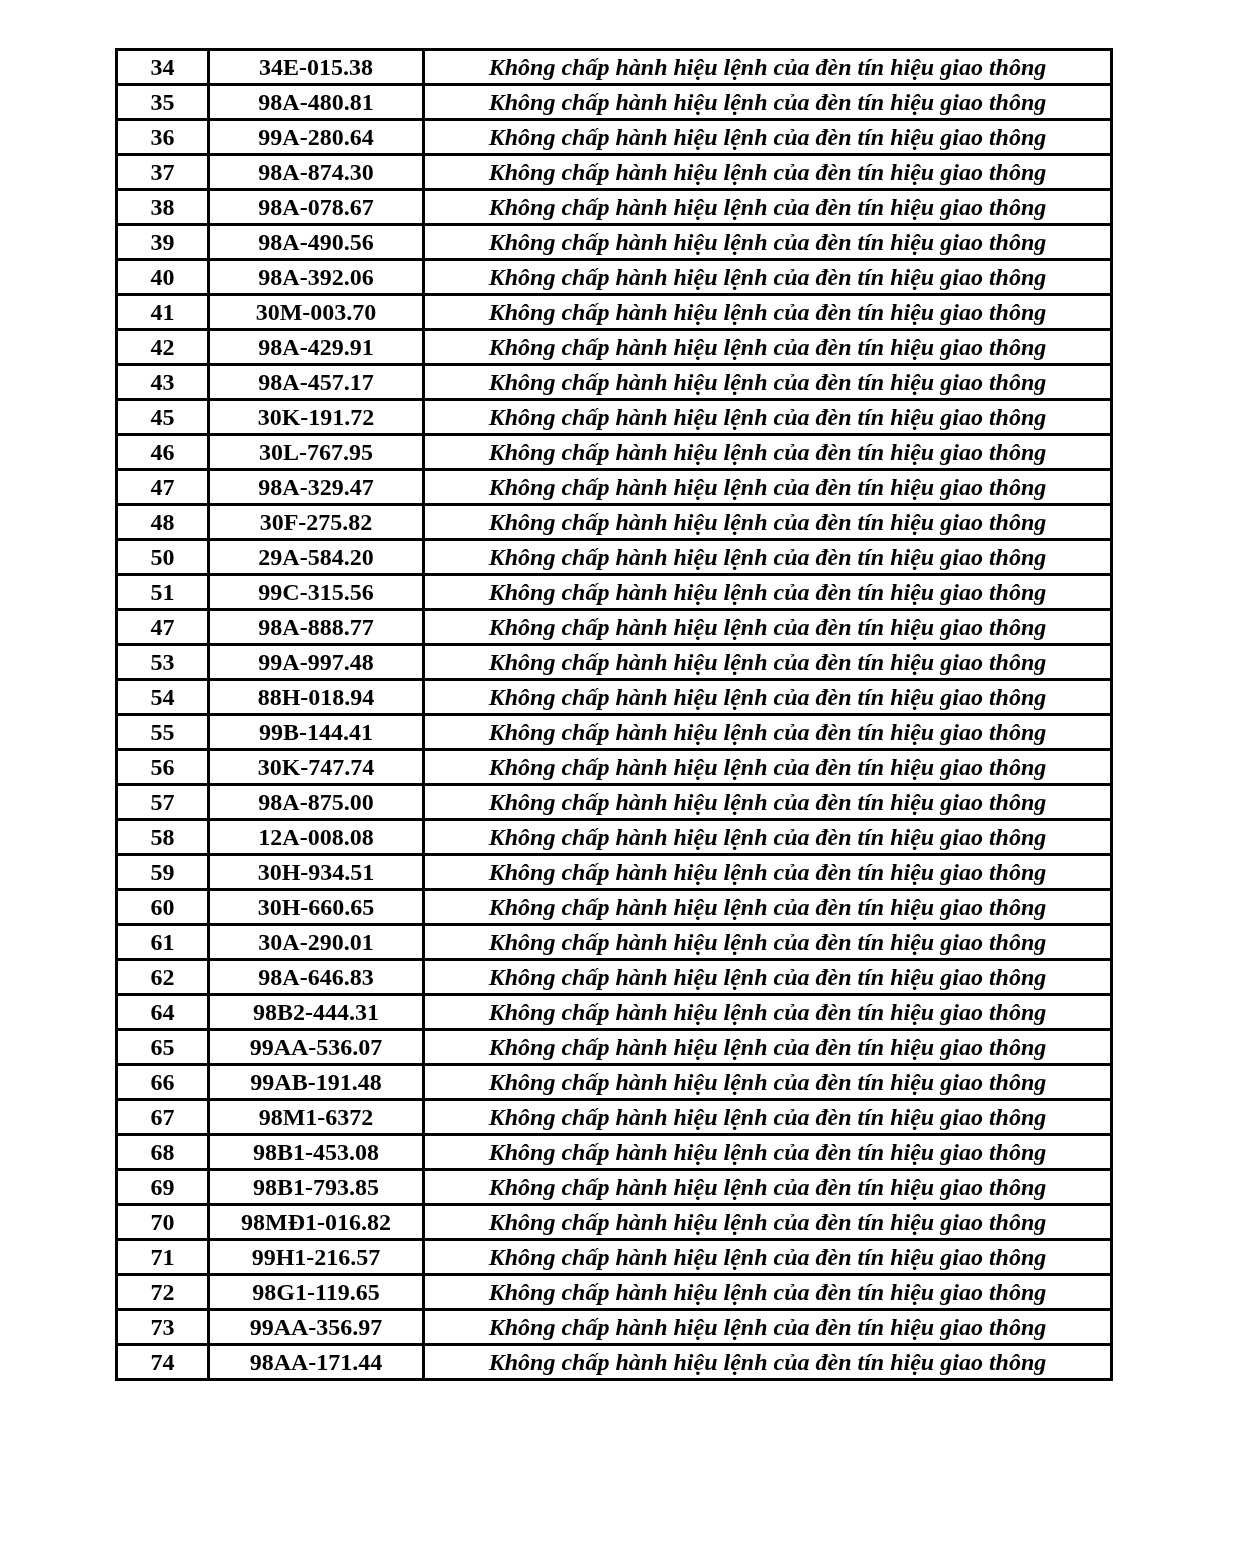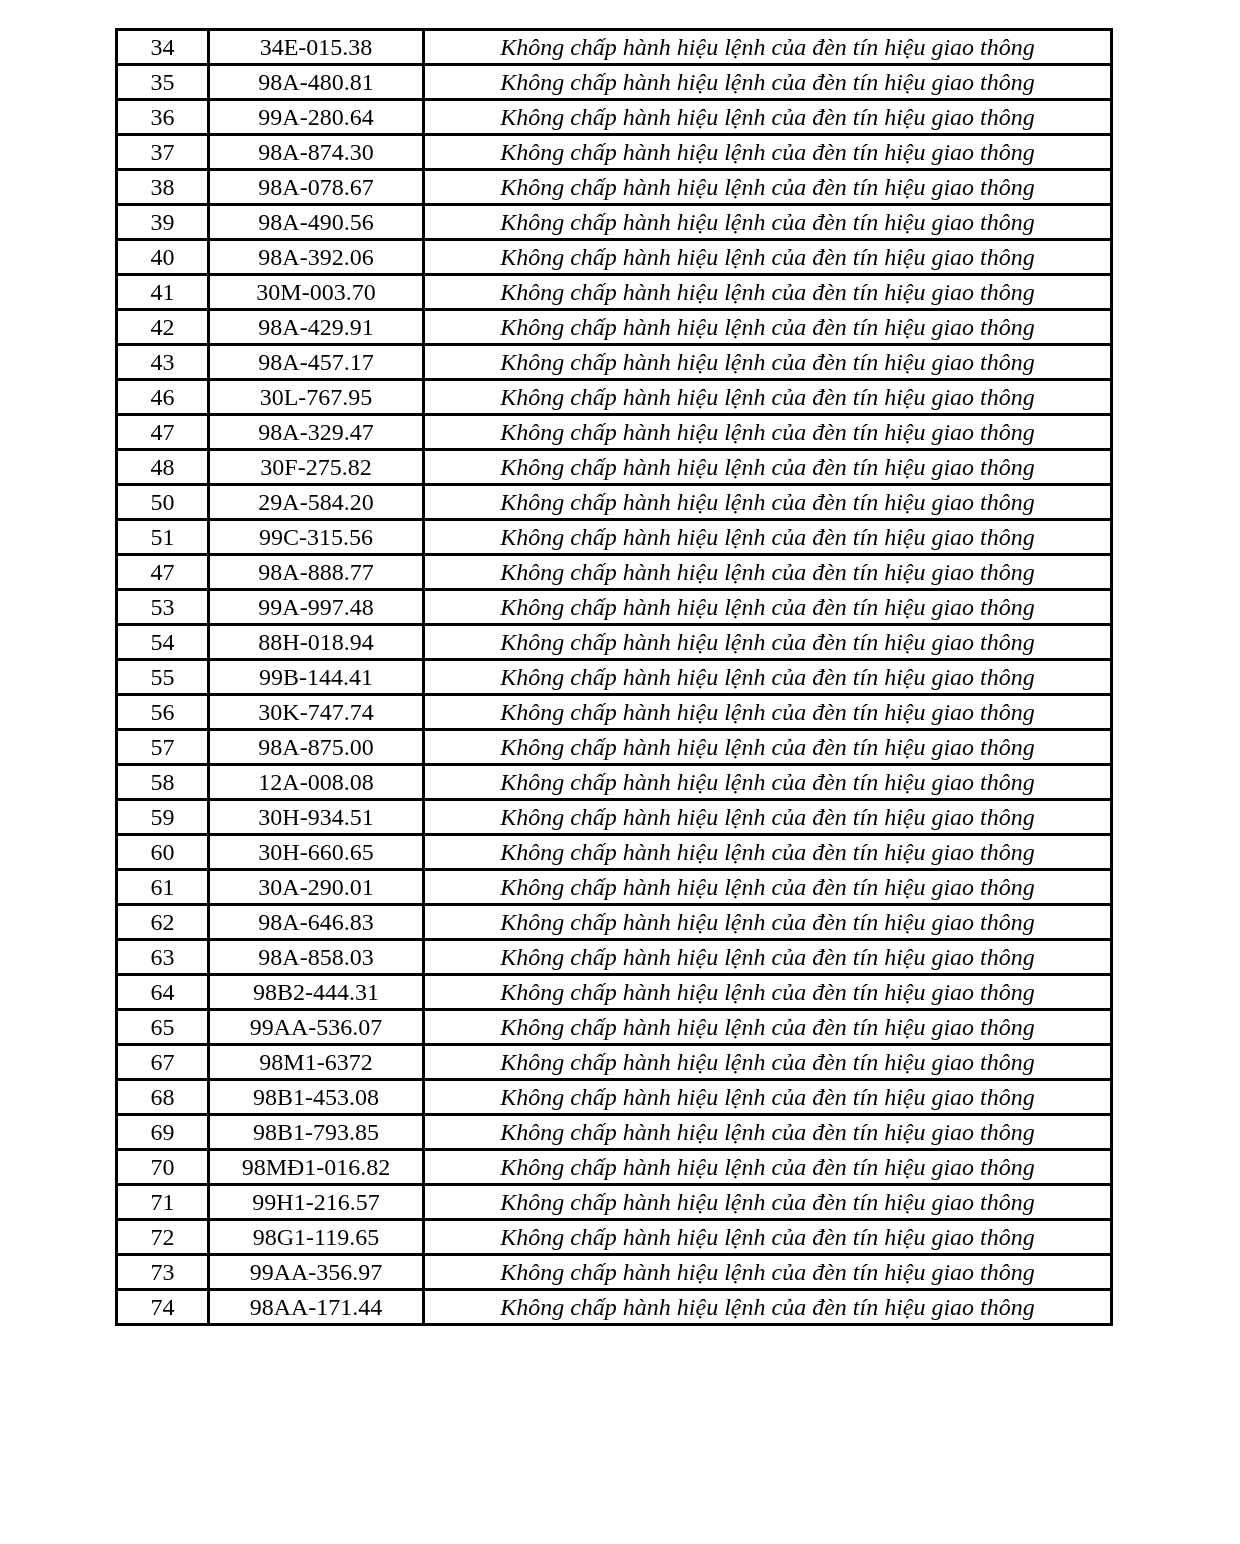--- a/index.html
+++ b/index.html
@@ -12,24 +12,25 @@
     width: 1240px;
     height: 1544px;
     background: #ffffff;
     font-family: "Liberation Serif", "DejaVu Serif", serif;
     color: #000000;
     overflow: hidden;
   }
   table.violations {
     position: absolute;
     left: 115px;
-    top: 28px;
+    top: 48px;
     width: 995px;
     border-collapse: collapse;
     table-layout: fixed;
+    font-weight: bold;
   }
   table.violations td {
     border: 3px solid #000000;
     height: 32px;
     padding: 0 4px;
     text-align: center;
     vertical-align: middle;
     font-size: 24px;
     line-height: 1;
     white-space: nowrap;
@@ -111,20 +112,25 @@
       <td class="cell-violation">Không chấp hành hiệu lệnh của đèn tín hiệu giao thông</td>
     </tr>
 
     <tr>
       <td class="cell-stt">43</td>
       <td class="cell-plate">98A-457.17</td>
       <td class="cell-violation">Không chấp hành hiệu lệnh của đèn tín hiệu giao thông</td>
     </tr>
 
 
+    <tr>
+      <td class="cell-stt">45</td>
+      <td class="cell-plate">30K-191.72</td>
+      <td class="cell-violation">Không chấp hành hiệu lệnh của đèn tín hiệu giao thông</td>
+    </tr>
 
     <tr>
       <td class="cell-stt">46</td>
       <td class="cell-plate">30L-767.95</td>
       <td class="cell-violation">Không chấp hành hiệu lệnh của đèn tín hiệu giao thông</td>
     </tr>
 
     <tr>
       <td class="cell-stt">47</td>
       <td class="cell-plate">98A-329.47</td>
@@ -209,38 +215,38 @@
       <td class="cell-plate">30A-290.01</td>
       <td class="cell-violation">Không chấp hành hiệu lệnh của đèn tín hiệu giao thông</td>
     </tr>
 
     <tr>
       <td class="cell-stt">62</td>
       <td class="cell-plate">98A-646.83</td>
       <td class="cell-violation">Không chấp hành hiệu lệnh của đèn tín hiệu giao thông</td>
     </tr>
 
-    <tr>
-      <td class="cell-stt">63</td>
-      <td class="cell-plate">98A-858.03</td>
-      <td class="cell-violation">Không chấp hành hiệu lệnh của đèn tín hiệu giao thông</td>
-    </tr>
 
     <tr>
       <td class="cell-stt">64</td>
       <td class="cell-plate">98B2-444.31</td>
       <td class="cell-violation">Không chấp hành hiệu lệnh của đèn tín hiệu giao thông</td>
     </tr>
 
     <tr>
       <td class="cell-stt">65</td>
       <td class="cell-plate">99AA-536.07</td>
       <td class="cell-violation">Không chấp hành hiệu lệnh của đèn tín hiệu giao thông</td>
     </tr>
 
+    <tr>
+      <td class="cell-stt">66</td>
+      <td class="cell-plate">99AB-191.48</td>
+      <td class="cell-violation">Không chấp hành hiệu lệnh của đèn tín hiệu giao thông</td>
+    </tr>
 
     <tr>
       <td class="cell-stt">67</td>
       <td class="cell-plate">98M1-6372</td>
       <td class="cell-violation">Không chấp hành hiệu lệnh của đèn tín hiệu giao thông</td>
     </tr>
 
     <tr>
       <td class="cell-stt">68</td>
       <td class="cell-plate">98B1-453.08</td>

